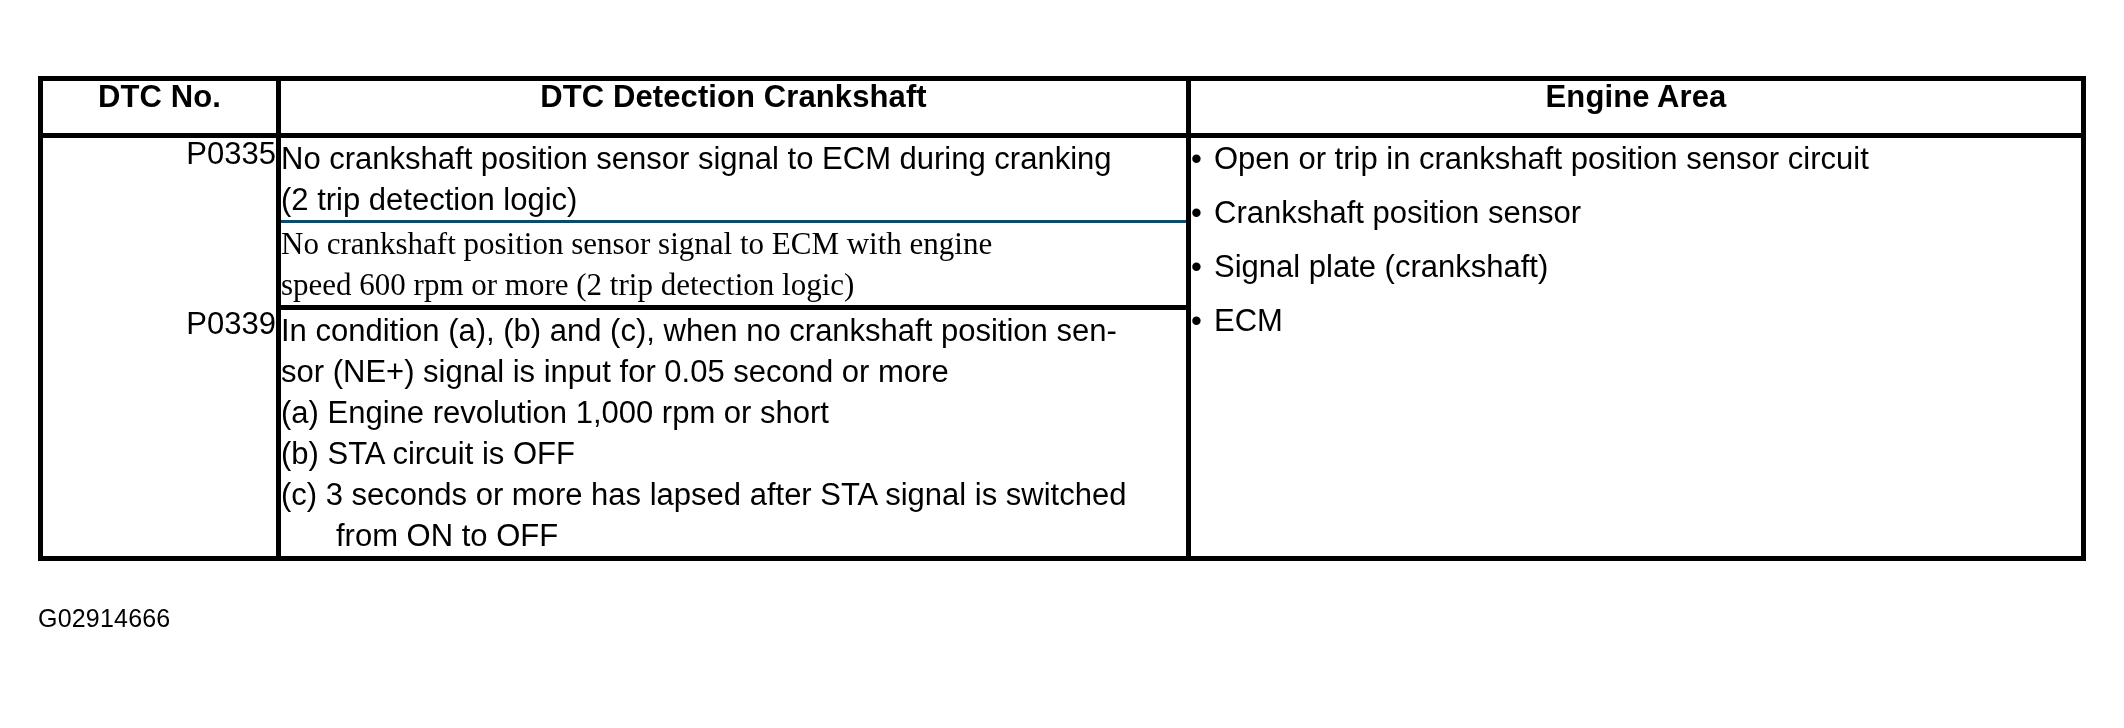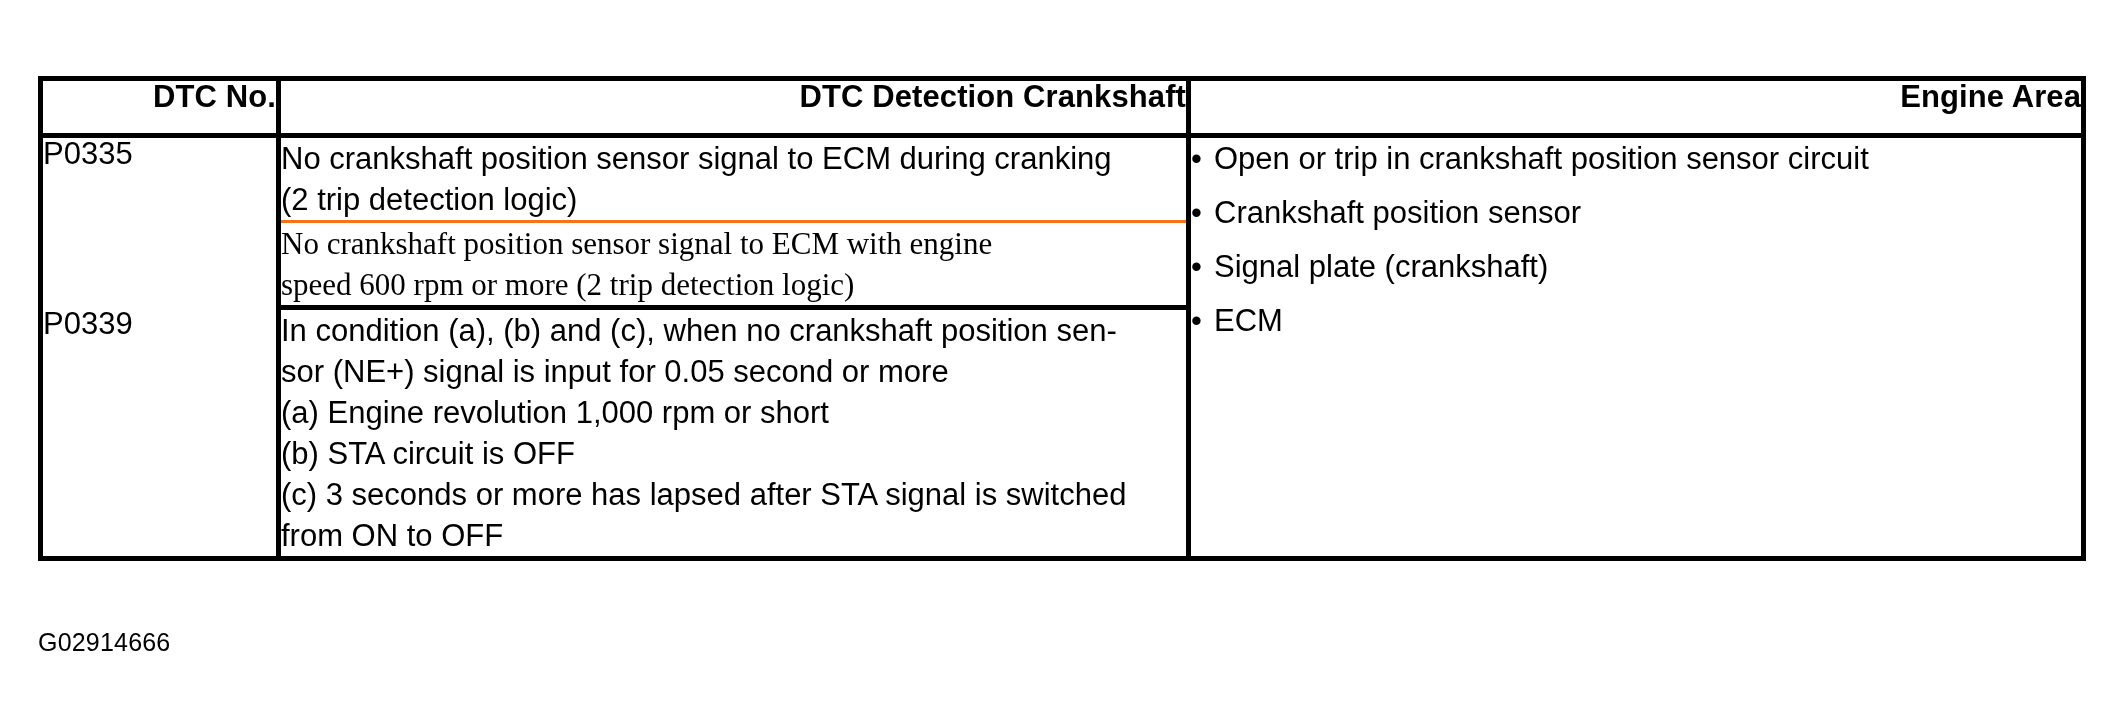--- a/index.html
+++ b/index.html
@@ -42,52 +42,52 @@
     background: #fff;
   }
 
   
   .dtc-table {
     border: 5px solid #000;
   }
 
   
   .hdr-cell {
-    text-align: right;
+    text-align: center;
     font-size: 31px;
     line-height: 1;
     height: 52px;
     border-bottom: 5px solid #000;
     border-right: 5px solid #000;
     padding-top: 13px;
     letter-spacing: 0.1px;
   }
   .hdr-cell.last { border-right: none; }
 
   
   .dtc-cell {
-    text-align: left;
+    text-align: right;
     font-size: 31px;
     line-height: 1;
     border-right: 5px solid #000;
     vertical-align: middle;
   }
 
   
   .cond-cell {
     font-size: 31px;
     line-height: 41px;
     border-right: 5px solid #000;
     padding: 10px 0 12px 16px;
   }
-  .cond-cell.sub-sep  { border-bottom: 3px solid #f97316; }
+  .cond-cell.sub-sep  { border-bottom: 3px solid #0c4a6e; }
   .cond-cell.row-sep  { border-bottom: 5px solid #000; font-family: Liberation Serif, serif; }
 
   .cond-line { white-space: nowrap; }
-  .cond-line.indent { }
+  .cond-line.indent { padding-left: 55px; }
 
   
   .trouble-cell {
     font-size: 31px;
     line-height: 41px;
     padding: 0 0 0 18px;
     vertical-align: middle;
   }
   .trouble-list {
     list-style: none;
@@ -106,21 +106,21 @@
     left: 0;
     top: 0;
     font-size: 31px;
     line-height: 41px;
   }
 
   
   .caption {
     position: absolute;
     left: 38px;
-    top: 630px;
+    top: 606px;
     font-size: 25px;
     line-height: 1;
     letter-spacing: 0.2px;
   }
 </style>
 </head>
 <body>
 
 <div id="page">
 

